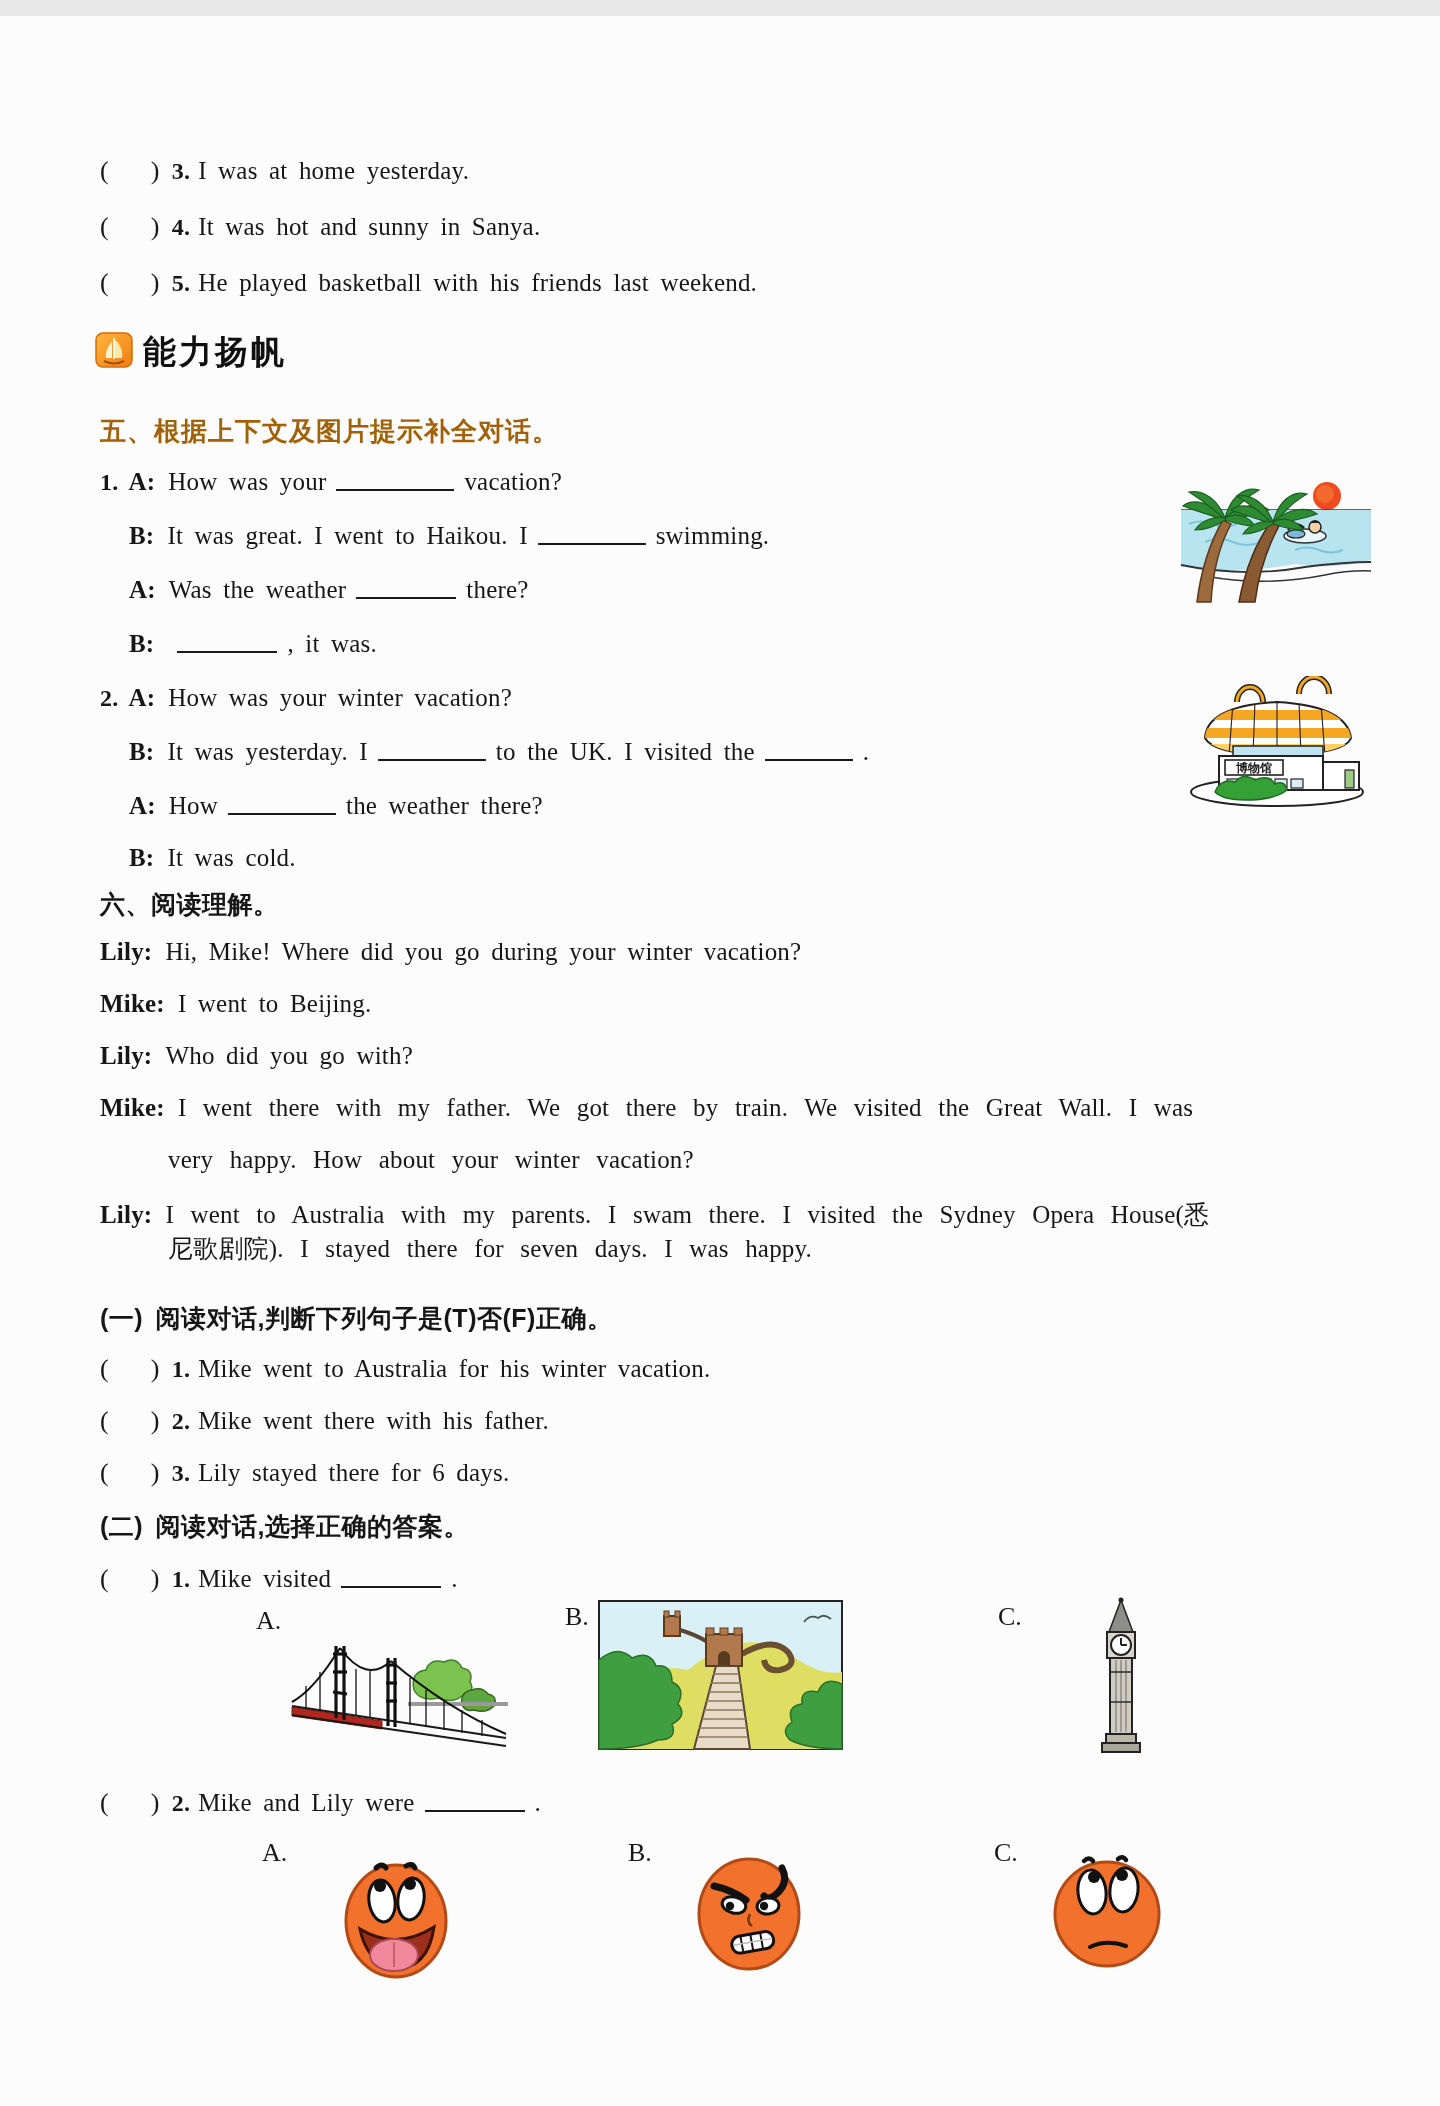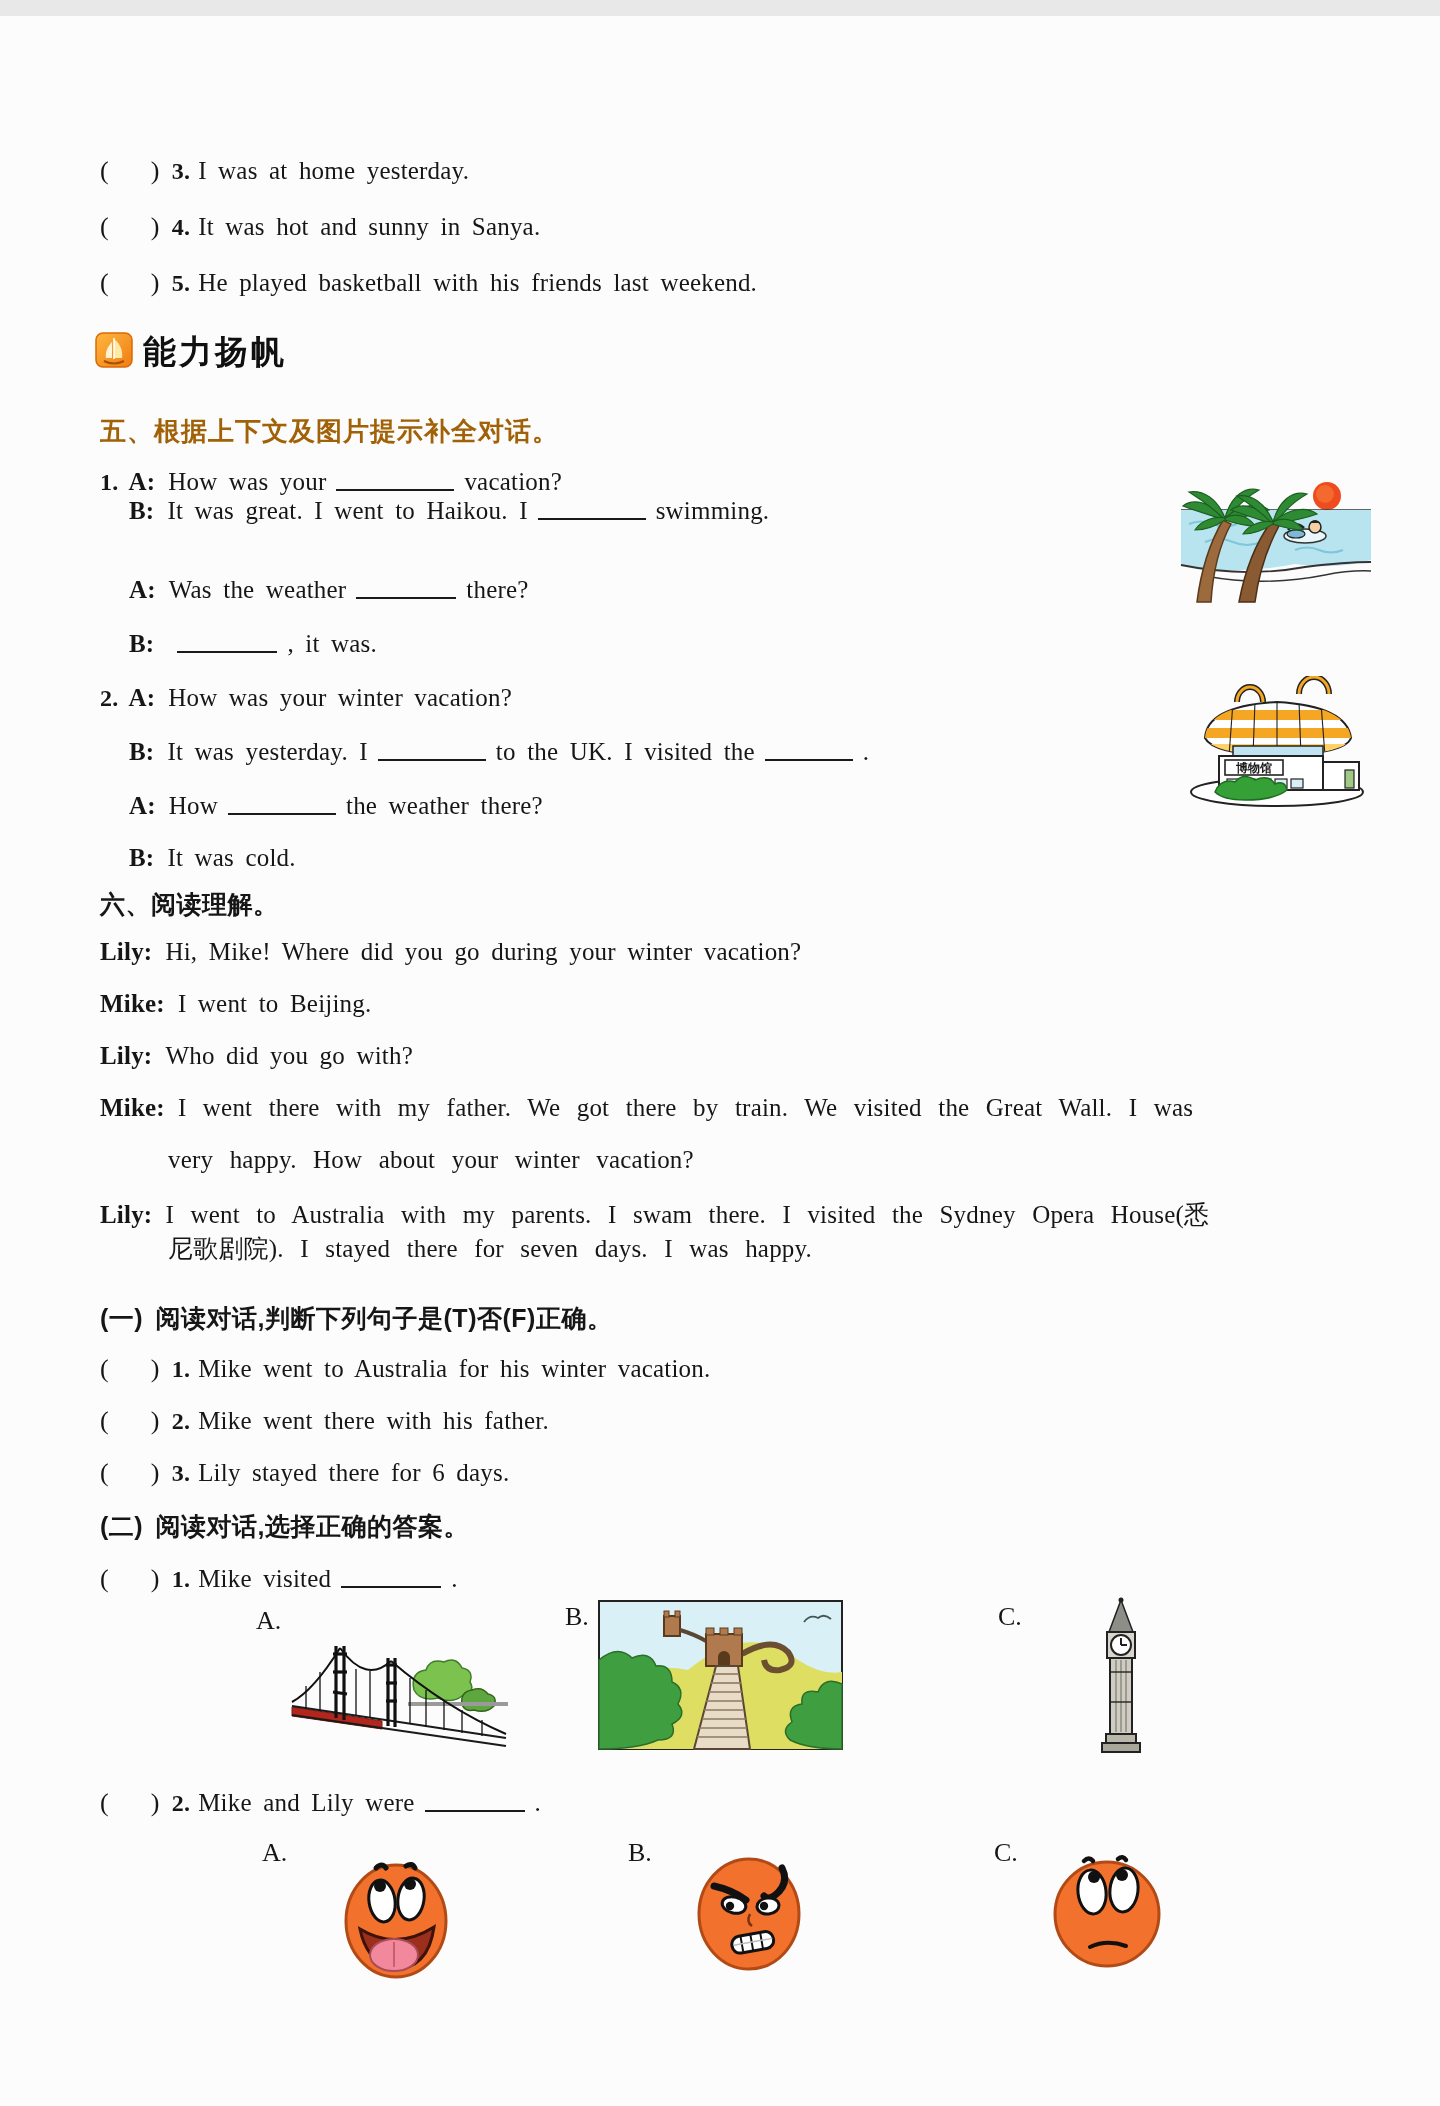--- a/index.html
+++ b/index.html
@@ -62,21 +62,21 @@
       <path d="M10,31 Q20,36 30,31" stroke="#a94f05" stroke-width="2.2" fill="none"></path>
     </svg>
     <span class="banner-title">能力扬帆</span>
   </div>
 
   <div class="line cnh red" style="top:398px">五、根据上下文及图片提示补全对话。</div>
 
   <div class="line" style="top:452px">
     <b class="dnum">1.</b><span class="sp">A:</span><span>How was your</span><span class="blank w118"></span><span>vacation?</span>
   </div>
-  <div class="line ind" style="top:481px">
+  <div class="line ind" style="top:506px">
     <span class="sp">B:</span><span>It was great. I went to Haikou. I</span><span class="blank w108"></span><span>swimming.</span>
   </div>
   <div class="line ind" style="top:560px">
     <span class="sp">A:</span><span>Was the weather</span><span class="blank w100"></span><span>there?</span>
   </div>
   <div class="line ind" style="top:614px">
     <span class="sp">B:</span><span class="blank w100"></span><span>, it was.</span>
   </div>
 
   <div class="line" style="top:668px">

